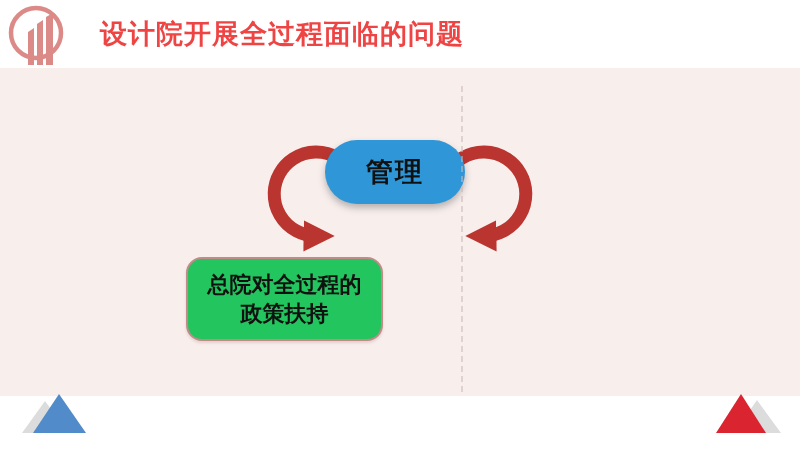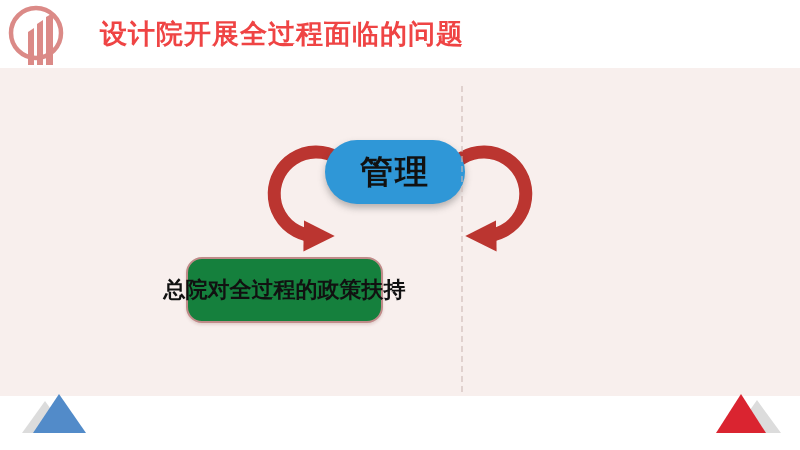--- a/index.html
+++ b/index.html
@@ -19,25 +19,25 @@
   .guide-line{
     position:absolute;left:461px;top:86px;height:306px;width:0;
     border-left:2px dashed #cdb9b6;opacity:.55;z-index:6;pointer-events:none;
   }
   .arrows{position:absolute;top:0;left:0;width:800px;height:450px;z-index:2;pointer-events:none;}
   .pill{
     position:absolute;left:325px;top:140px;width:140px;height:64px;border-radius:32px;
     background:#2f97d7;z-index:4;display:flex;align-items:center;justify-content:center;
     box-shadow:0 4px 7px rgba(60,60,60,.35);
   }
-  .pill span{font-size:33px;font-weight:bold;color:#111;letter-spacing:2px;}
+  .pill span{font-size:27px;font-weight:bold;color:#111;letter-spacing:2px;}
   .node-box{
-    position:absolute;top:257px;height:66px;z-index:3;border-radius:16px;
-    background:#15803d;border:2px solid #c08b89;box-sizing:border-box;
-    display:flex;flex-direction:row;align-items:center;justify-content:center;
+    position:absolute;top:257px;height:84px;z-index:3;border-radius:16px;
+    background:#22c55e;border:2px solid #c08b89;box-sizing:border-box;
+    display:flex;flex-direction:column;align-items:center;justify-content:center;
     box-shadow:0 2px 3px rgba(150,100,100,.22);
   }
   .node-box span{font-size:22px;font-weight:bold;color:#111;line-height:1.32;white-space:nowrap;}
   .box-left{left:186px;width:197px;}
   .box-right{left:432px;width:210px;}
   
   .footer-decor{position:absolute;left:0;top:390px;width:800px;height:60px;z-index:1;}
 </style>
 </head>
 <body>

